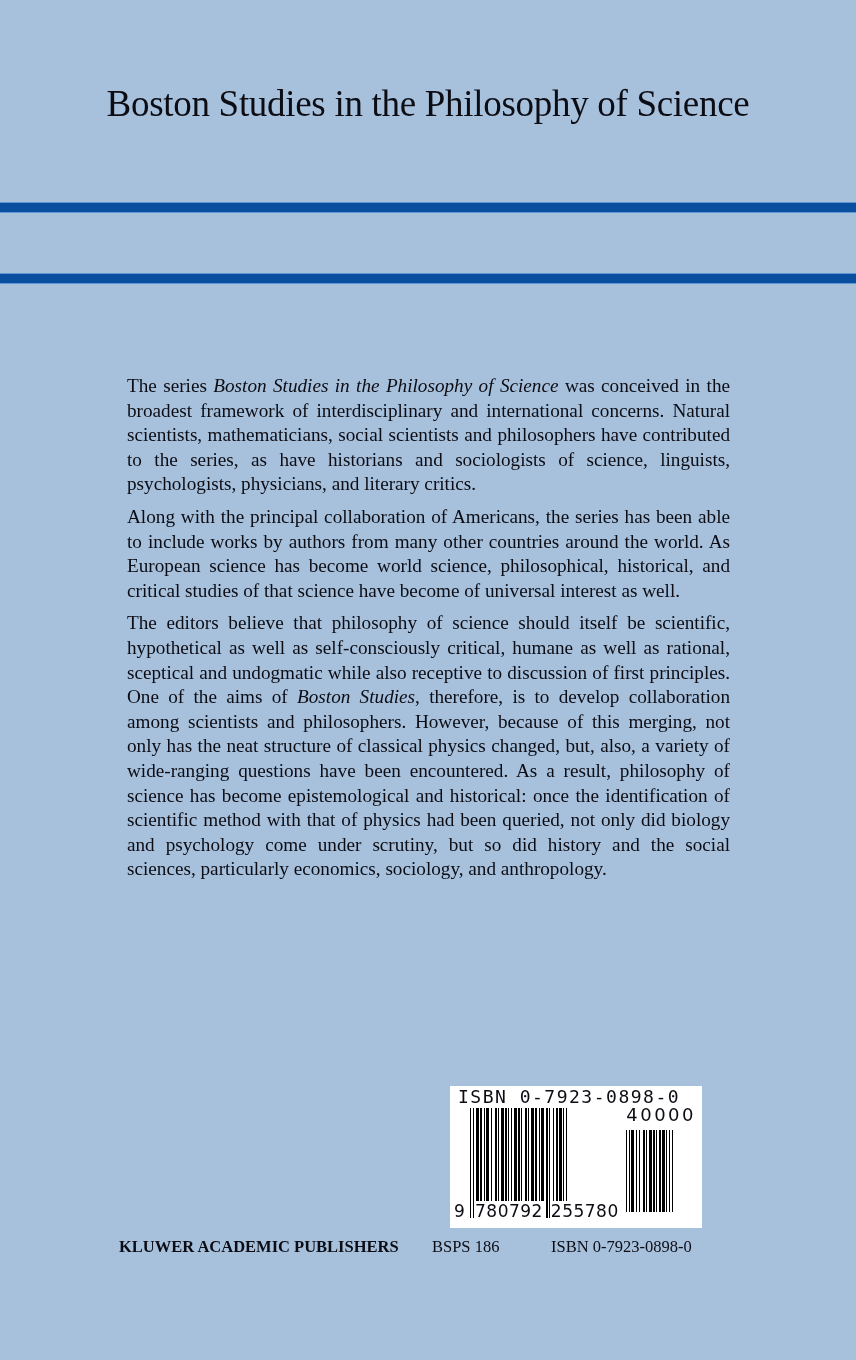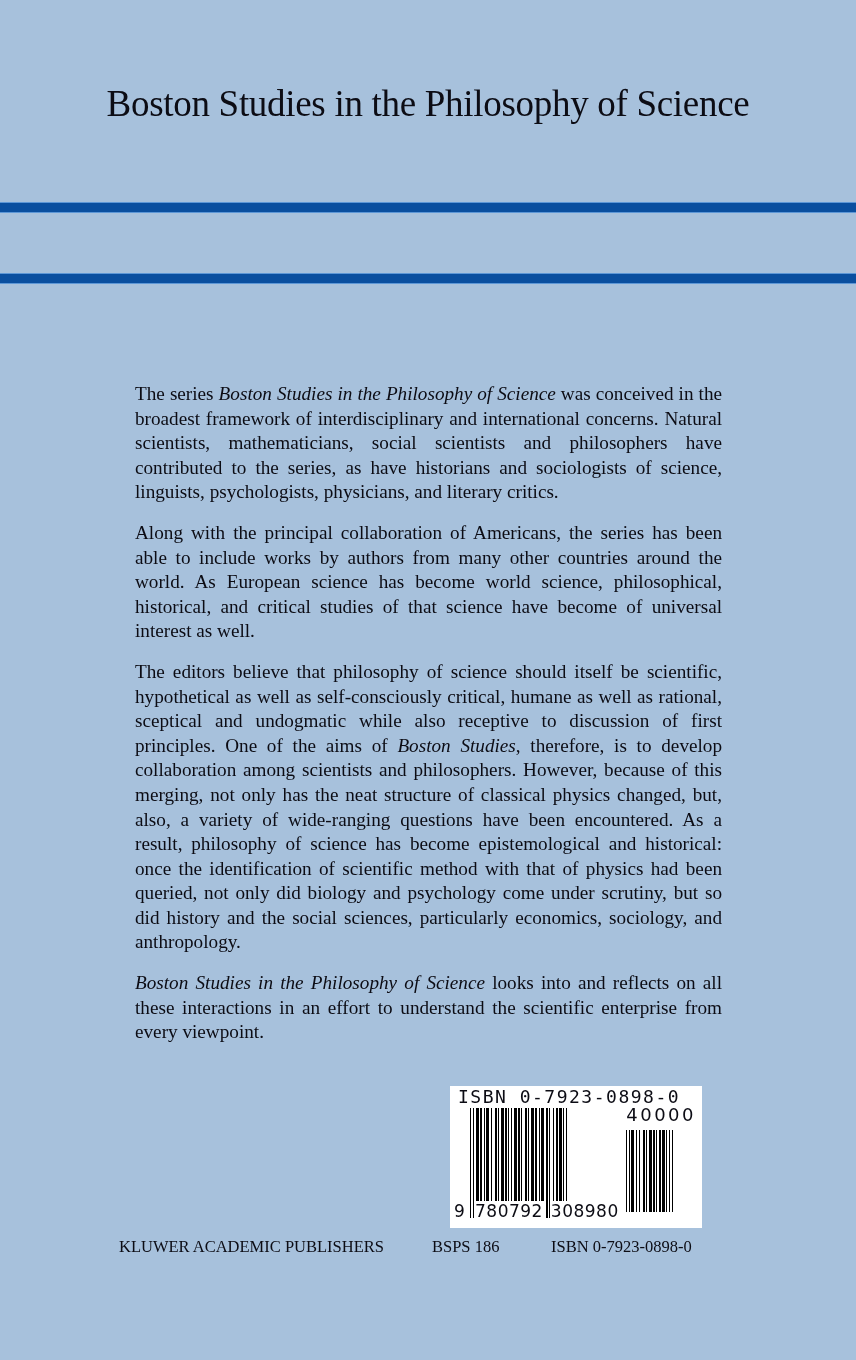--- a/index.html
+++ b/index.html
@@ -24,21 +24,21 @@
     border-bottom: 1px solid #5d97d6;
     box-sizing: border-box;
   }
   .rule.r1 { top: 202px; }
   .rule.r2 { top: 273px; }
   .body-text {
     position: absolute; left: 119px; width: 619px; top: 366px;
     font-size: 19.2px; line-height: 24.6px;
     text-align: justify;
   }
-  .body-text p { margin: 16px; }
+  .body-text p { margin: 8px; }
   .body-text em { font-style: italic; }
   .barcode-box {
     position: absolute; left: 450px; top: 1086px; width: 252px; height: 142px;
     background: #ffffff;
   }
   .isbn-top {
     position: absolute; left: 8px; top: 1px;
     font-family: "DejaVu Sans Mono", "Liberation Mono", monospace;
     font-size: 18px; letter-spacing: 1.5px; line-height: 20px;
   }
@@ -58,37 +58,36 @@
     font-family: "DejaVu Sans", "Liberation Sans", sans-serif;
     font-size: 17px; line-height: 22px; letter-spacing: 0.5px;
     background: transparent;
   }
   .ean-digits .d1 { display: inline-block; width: 20px; }
   .ean-digits .grp { background: #fff; padding: 0 1px; }
   .footer {
     position: absolute; top: 1237px;
     font-size: 16.5px; line-height: 20px;
   }
-  .footer.publisher { left: 119px; }
+  .footer.publisher { left: 119px; font-weight: bold; }
   .footer.series { left: 432px; }
   .footer.isbn { left: 551px; }
 </style>
 </head>
 <body>
 
 <div class="title">Boston Studies in the Philosophy of Science</div>
 
 <div class="rule r1"></div>
 <div class="rule r2"></div>
 
 <div class="body-text">
   <p><span>The series </span><em>Boston Studies in the Philosophy of Science</em><span> was conceived in the broadest framework of interdisciplinary and international concerns. Natural scientists, mathematicians, social scientists and philosophers have contributed to the series, as have historians and sociologists of science, linguists, psychologists, physicians, and literary critics.</span></p>
   <p><span>Along with the principal collaboration of Americans, the series has been able to include works by authors from many other countries around the world. As European science has become world science, philosophical, historical, and critical studies of that science have become of universal interest as well.</span></p>
   <p><span>The editors believe that philosophy of science should itself be scientific, hypothetical as well as self-consciously critical, humane as well as rational, sceptical and undogmatic while also receptive to discussion of first principles. One of the aims of </span><em>Boston Studies</em><span>, therefore, is to develop collaboration among scientists and philosophers. However, because of this merging, not only has the neat structure of classical physics changed, but, also, a variety of wide-ranging questions have been encountered. As a result, philosophy of science has become epistemological and historical: once the identification of scientific method with that of physics had been queried, not only did biology and psychology come under scrutiny, but so did history and the social sciences, particularly economics, sociology, and anthropology.</span></p>
-  <p><em>Boston Studies in the Philosophy of Science</em><span> looks into and reflects on all these interactions in an effort to understand the scientific enterprise from every viewpoint.</span></p>
 </div>
 
 <div class="barcode-box">
   <div class="isbn-top">ISBN 0-7923-0898-0</div>
   <div class="addon-price">40000</div>
   <div class="bars main-bars" id="mainBars">
       <span style="width: 1px; background: rgb(0, 0, 0);"></span>
       <span style="width: 2px; background: rgb(255, 255, 255);"></span>
       <span style="width: 1px; background: rgb(0, 0, 0);"></span>
       <span style="width: 2px; background: rgb(255, 255, 255);"></span>
@@ -172,19 +171,19 @@
       <span style="width: 1px; background: rgb(255, 255, 255);"></span>
       <span style="width: 3px; background: rgb(0, 0, 0);"></span>
       <span style="width: 1px; background: rgb(255, 255, 255);"></span>
       <span style="width: 1px; background: rgb(0, 0, 0);"></span>
       <span style="width: 2px; background: rgb(255, 255, 255);"></span>
       <span style="width: 1px; background: rgb(0, 0, 0);"></span>
       <span style="width: 2px; background: rgb(255, 255, 255);"></span>
       <span style="width: 1px; background: rgb(0, 0, 0);"></span>
     </div>
   <div class="ean-digits">
-    <span class="d1">9</span><span class="grp">780792</span>&nbsp;<span class="grp">308980</span>
+    <span class="d1">9</span><span class="grp">780792</span>&nbsp;<span class="grp">255780</span>
   </div>
 </div>
 
 <div class="footer publisher">KLUWER ACADEMIC PUBLISHERS</div>
 <div class="footer series">BSPS 186</div>
 <div class="footer isbn">ISBN 0-7923-0898-0</div>
 
 </body></html>

